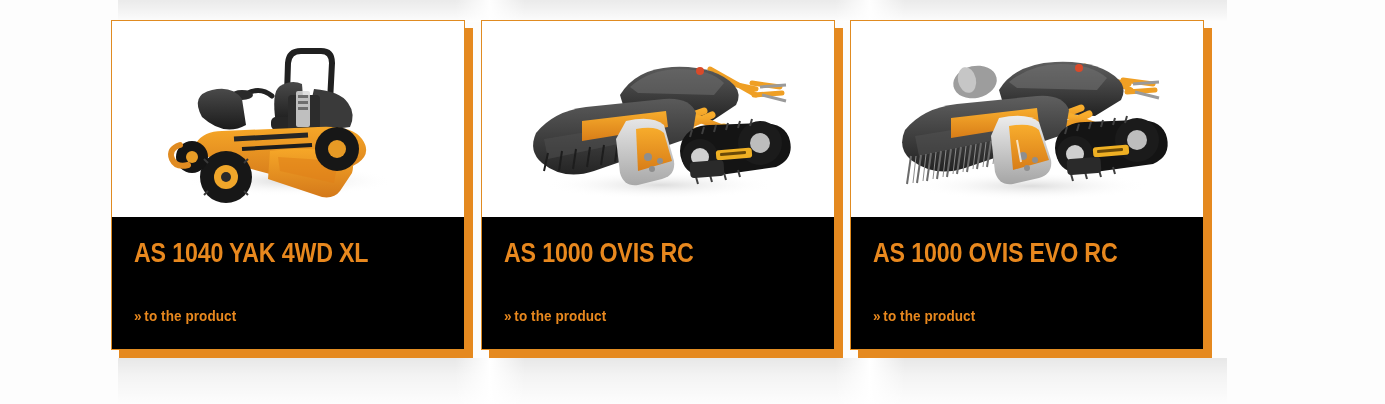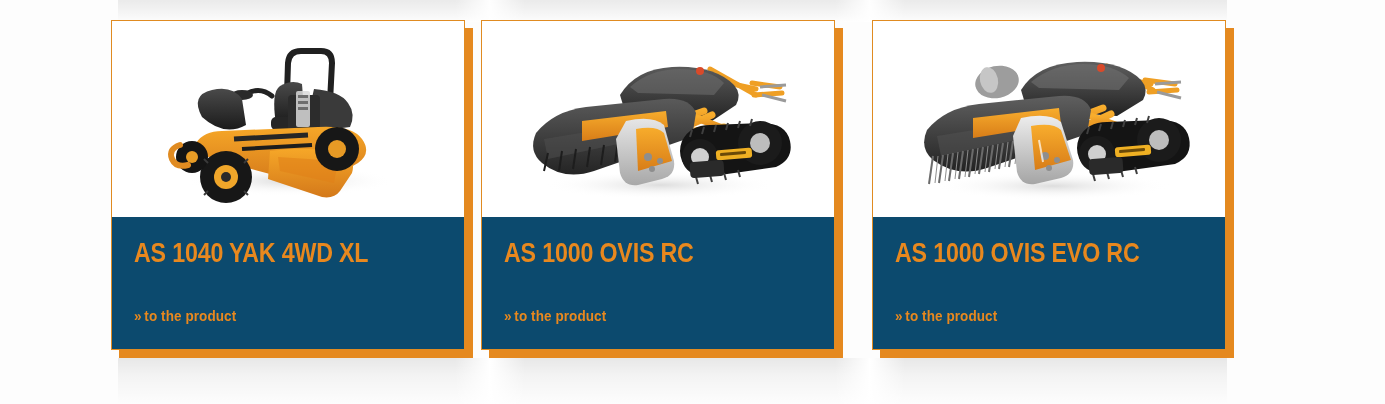--- a/index.html
+++ b/index.html
@@ -58,35 +58,35 @@
   }
   .product-card {
     position: absolute;
     top: 0;
     width: 354px;
     height: 330px;
     box-sizing: border-box;
   }
   .product-card.c0 { left: 0px; }
   .product-card.c1 { left: 370px; }
-  .product-card.c2 { left: 761px; }
+  .product-card.c2 { left: 739px; }
 
   
   .card-offset {
     position: absolute;
     left: 8px; top: 8px;
     width: 354px; height: 330px;
     background: #e5891f;
   }
   .card-body {
     position: absolute;
     left: 0; top: 0;
     width: 354px; height: 330px;
     box-sizing: border-box;
-    background: #0c4a6e;
+    background: #000000;
     border: 1px solid #e08b21;
   }
 
   
   .card-media {
     position: relative;
     width: 100%;
     height: 196px;
     background: #ffffff;
     overflow: hidden;

